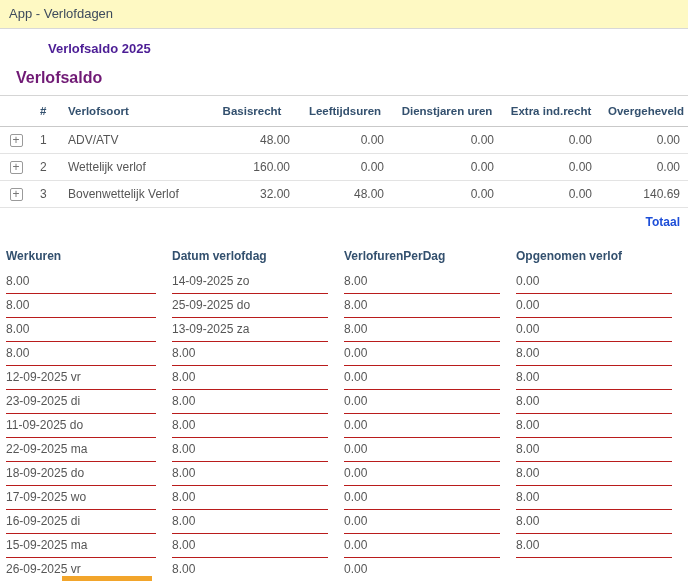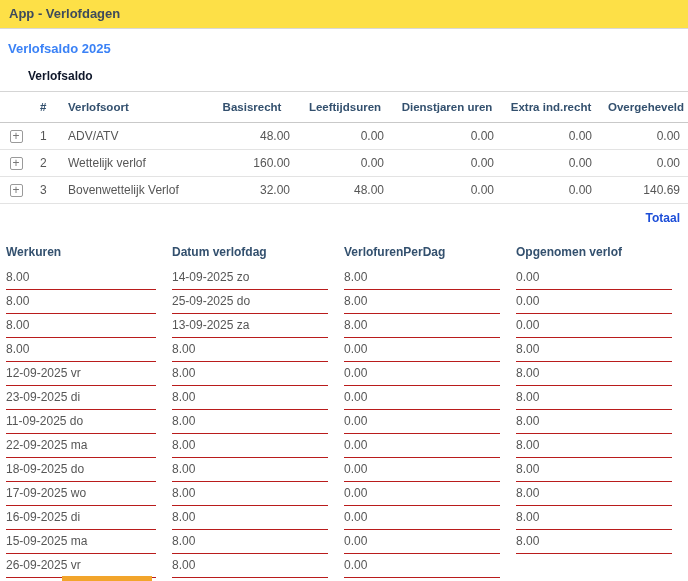--- a/index.html
+++ b/index.html
@@ -8,40 +8,41 @@
     height: 581px;
     position: relative;
     overflow: hidden;
     background: #ffffff;
     font-family: "Liberation Sans", sans-serif;
     color: #4f4f4f;
   }
 
   
   .app-header {
-    background: #fde047;
+    background: #fef9c3;
     border-bottom: 1px solid #d8d8d8;
     padding: 6px 10px 7px 9px;
     font-size: 13px;
-    font-weight: bold;
+    font-weight: normal;
     color: #3d4a5c;
   }
 
   .page-title {
     padding: 12px 8px 0 8px;
     font-size: 13px;
     font-weight: bold;
-    color: #3b82f6;
+    color: #4c1d95;
+    margin-left: 40px;
   }
 
   .section-label {
-    padding: 13px 8px 8px 28px;
-    font-size: 12px;
-    font-weight: bold;
-    color: #0f172a;
+    padding: 13px 8px 8px 16px;
+    font-size: 16px;
+    font-weight: bold;
+    color: #701a75;
   }
 
   
   table.saldo {
     width: 688px;
     border-collapse: collapse;
     table-layout: fixed;
     font-size: 12px;
   }
   table.saldo thead th {

